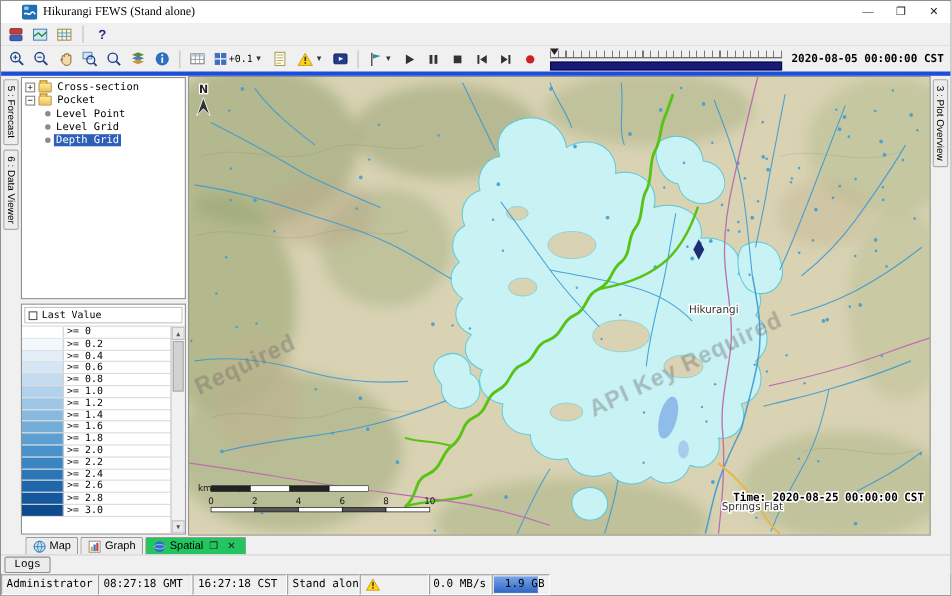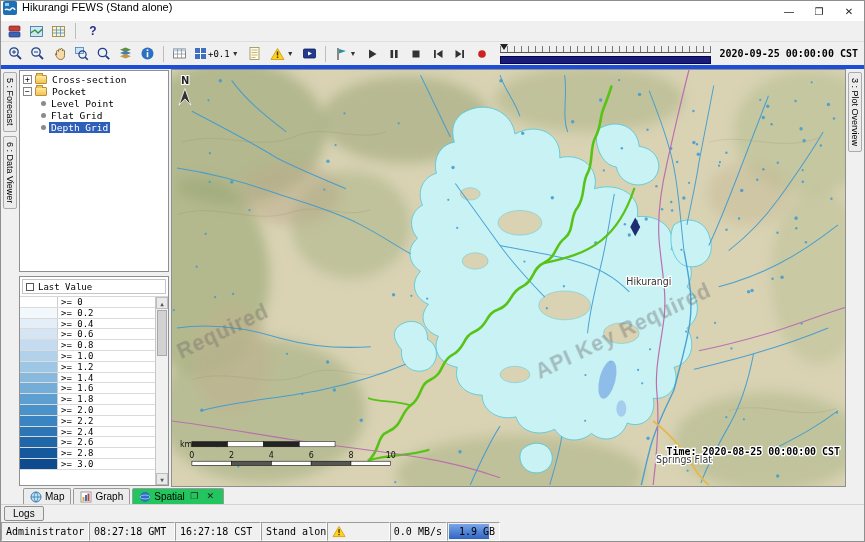--- a/index.html
+++ b/index.html
@@ -1,21 +1,21 @@
 <!DOCTYPE html>
 <html><head>
 <meta charset="utf-8">
 <style>
   * { box-sizing: border-box; margin: 0; padding: 0; }
   html,body { width:865px; height:542px; overflow:hidden; }
   body { font-family:"Liberation Sans", sans-serif; font-size:11px; background:#f0f0f0; color:#000; }
   .window { width:865px; height:542px; display:flex; flex-direction:column; border:1px solid #8f8f8f; background:#f0f0f0; }
 
   
-  .titlebar { height:20px; background:#ffffff; display:flex; gap:5px; padding-left:2px; flex:0 0 auto; }
+  .titlebar { height:20px; background:#ffffff; display:flex; align-items:center; gap:5px; padding-left:19px; flex:0 0 auto;font-family:Liberation Serif, serif; }
   .app-icon { width:14px; height:14px; flex:0 0 auto; }
   .title-text { font-size:11px; }
   .win-controls { margin-left:auto; display:flex; height:100%; }
   .win-btn { width:30px; height:100%; display:flex; align-items:center; justify-content:center; font-size:10px; color:#222; }
 
   
   .menubar { height:17px; background:#ffffff; border-bottom:1px solid #dcdcdc; display:flex; align-items:center; padding-left:3px; flex:0 0 auto; }
   .menu-item { padding:1px 8px; font-size:11px; }
 
   
@@ -67,21 +67,21 @@
 
   .map-area { flex:1 1 auto; position:relative; border:1px solid #8f8f8f; background:#d9d3b4; overflow:hidden; }
   .map-area svg { position:absolute; inset:0; width:100%; height:100%; }
 
   
   .tabrow { height:17px; flex:0 0 auto; display:flex; align-items:flex-end; gap:2px; padding-left:22px; background:#f0f0f0; }
   .tab { display:flex; align-items:center; gap:3px; height:16px; padding:0 6px; font-size:10px;
          border:1px solid #9a9a9a; border-bottom:none; border-radius:2px 2px 0 0; background:#ececec; }
   .tab.active { background:#22c55e; }
   .tab-ctrl { width:13px; height:13px; display:flex; align-items:center; justify-content:center; font-size:9px; color:#222; margin-bottom:1px; }
-  .logsrow { height:18px; flex:0 0 auto; display:flex; align-items:center; padding-left:3px; background:#f0f0f0; border-top:1px solid #d3d3d3; }
+  .logsrow { height:18px; flex:0 0 auto; display:flex; align-items:center; padding-left:3px; background:#f0f0f0; border-top:1px solid #d3d3d3;font-family:Liberation Mono, monospace; }
   .logs-btn { height:15px; padding:0 8px; font-size:10px; background:#ececec; border:1px solid #8f8f8f; border-radius:2px; display:flex; align-items:center; }
 
   .statusbar { height:19px; flex:0 0 auto; display:flex; font-family:"DejaVu Sans Mono",monospace; font-size:10px; }
   .cell { border:1px solid; border-color:#9c9c9c #fdfdfd #fdfdfd #9c9c9c; background:#f0f0f0;
           display:flex; align-items:center; padding:0 4px; white-space:nowrap; overflow:hidden; flex:0 0 auto; }
   .cell.right { justify-content:flex-end; }
   .mem-cell { position:relative; }
   .mem-fill { position:absolute; top:1px; bottom:1px; left:1px; width:78%; background:linear-gradient(#79a5e8,#2f66c4); }
   .mem-text { position:relative; z-index:1; }
 </style>
@@ -252,21 +252,21 @@
     <div class="tbtn">
       <svg width="12" height="12" viewBox="0 0 12 12">
           <circle cx="6" cy="6" r="3.8" fill="#cc2222"></circle>
         </svg>
     </div>
     <div class="timeline">
       <div class="tl-ruler"></div>
       <div class="tl-handle"></div>
       <div class="tl-bar"></div>
     </div>
-    <span class="tl-date">2020-09-25 00:00:00 CST</span>
+    <span class="tl-date">2020-08-05 00:00:00 CST</span>
   </div>
 
   <div class="main">
 
     <div class="strip">
       <div class="vtab">5 : Forecast</div>
       <div class="vtab">6 : Data Viewer</div>
     </div>
 
     <div class="left-col">
@@ -280,21 +280,21 @@
           <span class="expander">−</span>
           <span class="folder"></span>
           <span class="tree-label">Pocket</span>
         </div>
         <div class="tree-row child">
           <span class="bullet"></span>
           <span class="tree-label">Level Point</span>
         </div>
         <div class="tree-row child">
           <span class="bullet"></span>
-          <span class="tree-label">Flat Grid</span>
+          <span class="tree-label">Level Grid</span>
         </div>
         <div class="tree-row child">
           <span class="bullet"></span>
           <span class="tree-label sel">Depth Grid</span>
         </div>
       </div>
 
       <div class="legend-box">
         <div class="legend-header">
           <span class="checkbox"></span>

